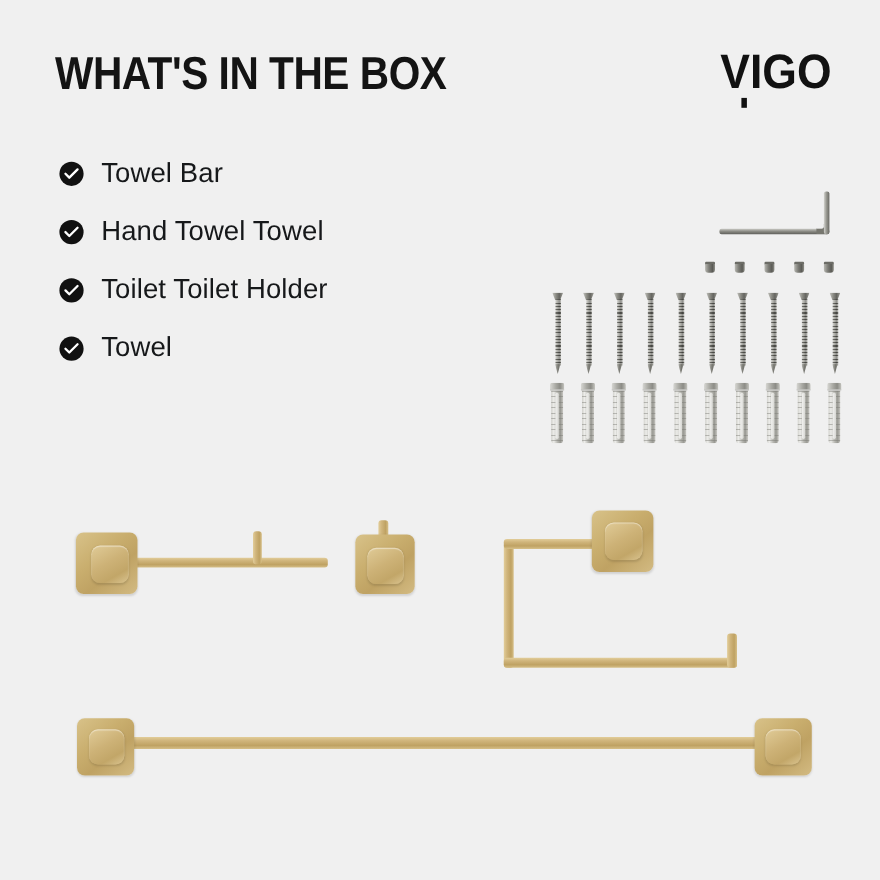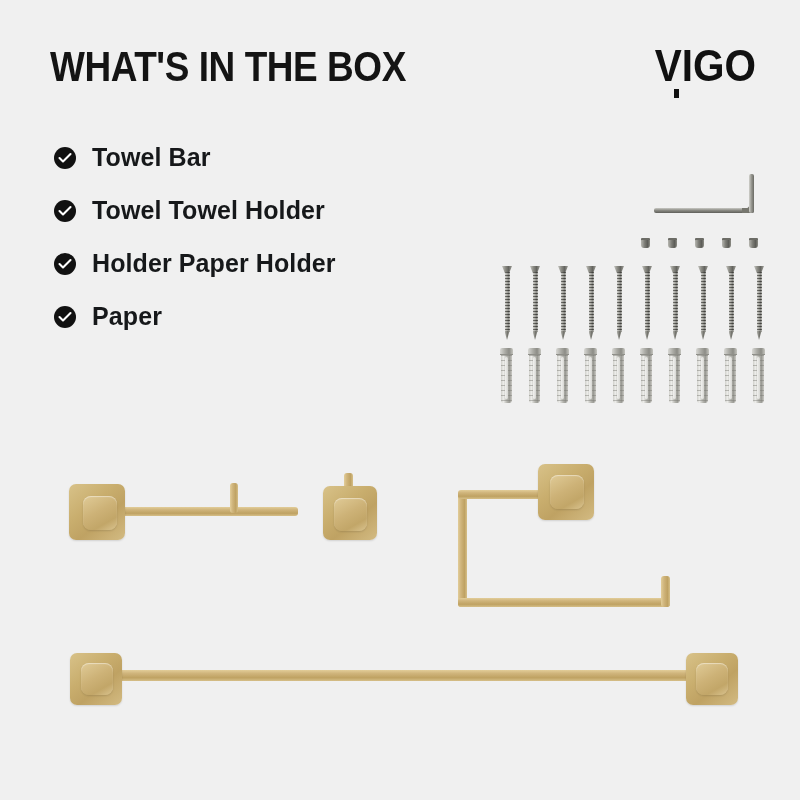--- a/index.html
+++ b/index.html
@@ -62,21 +62,20 @@
     height: 9px;
     background: #111111;
   }
 
   
   #feature-list {
     position: absolute;
     left: 54px;
     top: 131px;
     width: 420px;
-    font-weight: bold;
   }
   .feature-row {
     display: flex;
     align-items: center;
     height: 53px;
   }
   .check-badge {
     width: 22px;
     height: 22px;
     border-radius: 50%;
@@ -272,39 +271,39 @@
       </div>
       <div class="feature-label">Towel Bar</div>
     </div>
 
     <div class="feature-row">
       <div class="check-badge">
         <svg viewBox="0 0 14 12">
             <path d="M1.5 6 L5 9.5 L12.5 2" fill="none" stroke="#ffffff" stroke-width="2.1" stroke-linecap="round" stroke-linejoin="round"></path>
           </svg>
       </div>
-      <div class="feature-label">Towel Towel Holder</div>
+      <div class="feature-label">Hand Towel Towel</div>
     </div>
 
     <div class="feature-row">
       <div class="check-badge">
         <svg viewBox="0 0 14 12">
             <path d="M1.5 6 L5 9.5 L12.5 2" fill="none" stroke="#ffffff" stroke-width="2.1" stroke-linecap="round" stroke-linejoin="round"></path>
           </svg>
       </div>
-      <div class="feature-label">Holder Paper Holder</div>
+      <div class="feature-label">Toilet Toilet Holder</div>
     </div>
 
     <div class="feature-row">
       <div class="check-badge">
         <svg viewBox="0 0 14 12">
             <path d="M1.5 6 L5 9.5 L12.5 2" fill="none" stroke="#ffffff" stroke-width="2.1" stroke-linecap="round" stroke-linejoin="round"></path>
           </svg>
       </div>
-      <div class="feature-label">Paper</div>
+      <div class="feature-label">Towel</div>
     </div>
 
 
   </div>
 
   <div id="hardware-group">
 
     <div class="hex-key" style="left:166px; top:0px; width:100px; height:46px;">
       <div class="arm-h"></div>
       <div class="corner"></div>

